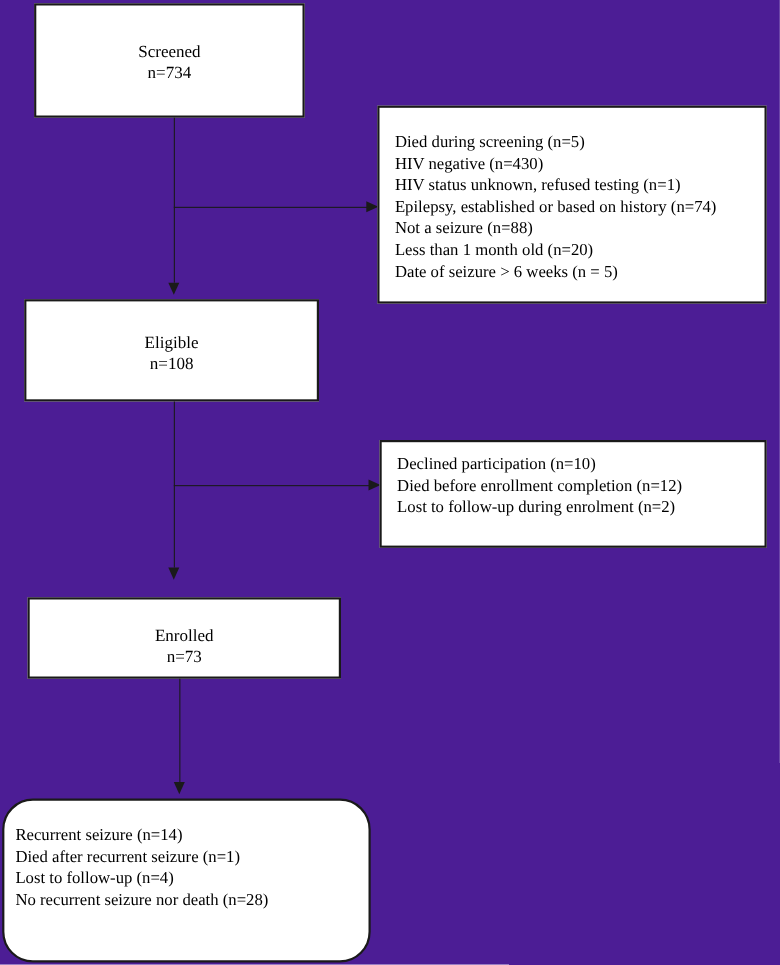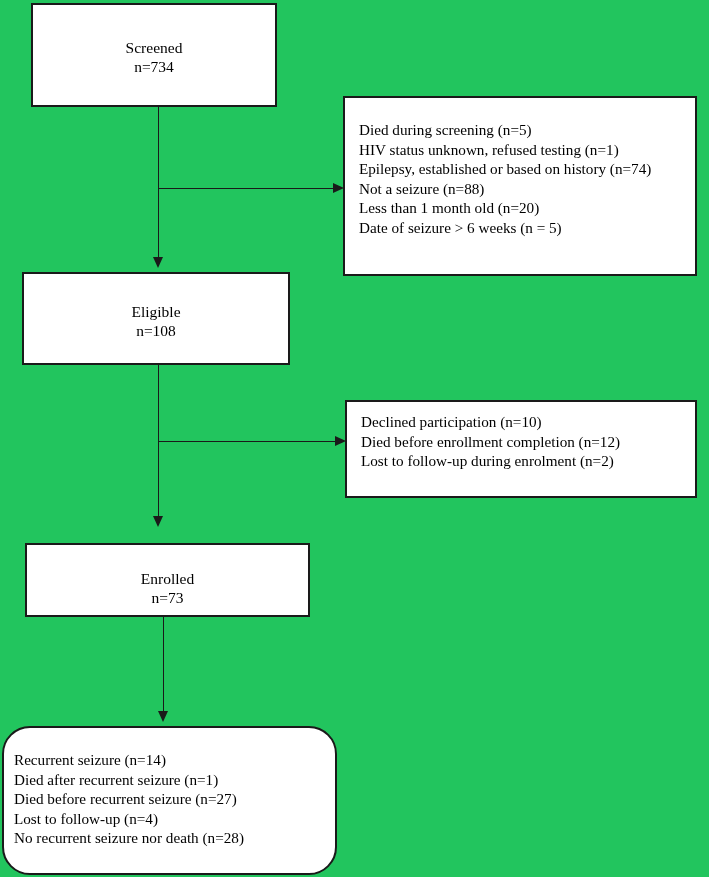--- a/index.html
+++ b/index.html
@@ -5,21 +5,21 @@
 <style>
   html, body {
     margin: 0;
     padding: 0;
     background: #ffffff;
   }
   #canvas {
     position: relative;
     width: 709px;
     height: 877px;
-    background: #22c55e;
+    background: #4c1d95;
     font-family: "Liberation Serif", "DejaVu Serif", serif;
     color: #000000;
     overflow: hidden;
   }
 
   
   .node {
     position: absolute;
     box-sizing: border-box;
     border: 2px solid #1a1a1a;
@@ -96,20 +96,21 @@
   </div>
 
   <div class="vline" style="left:158px; top:107px; height:150px;"></div>
   <div class="arrow-down" style="left:153px; top:257px;"></div>
 
   <div class="hline" style="left:158px; top:188px; width:176px;"></div>
   <div class="arrow-right" style="left:333px; top:182.5px;"></div>
 
   <div class="node listbox" style="left:343px; top:96px; width:354px; height:180px; padding:22px 0 0 14px;">
     <div class="line">Died during screening (n=5)</div>
+    <div class="line">HIV negative (n=430)</div>
     <div class="line">HIV status unknown, refused testing (n=1)</div>
     <div class="line">Epilepsy, established or based on history (n=74)</div>
     <div class="line">Not a seizure (n=88)</div>
     <div class="line">Less than 1 month old (n=20)</div>
     <div class="line">Date of seizure &gt; 6 weeks (n = 5)</div>
   </div>
 
   <div class="node stage" style="left:22px; top:272px; width:268px; height:93px; padding-top:28px;">
     <div class="stage-title">Eligible</div>
     <div class="stage-count">n=108</div>
@@ -131,18 +132,17 @@
     <div class="stage-title">Enrolled</div>
     <div class="stage-count">n=73</div>
   </div>
 
   <div class="vline" style="left:163px; top:617px; height:94px;"></div>
   <div class="arrow-down" style="left:158px; top:711px;"></div>
 
   <div class="node listbox" style="left:2px; top:726px; width:335px; height:149px; padding:22px 0 0 10px;border-radius:28px;">
     <div class="line">Recurrent seizure (n=14)</div>
     <div class="line">Died after recurrent seizure (n=1)</div>
-    <div class="line">Died before recurrent seizure (n=27)</div>
     <div class="line">Lost to follow-up (n=4)</div>
     <div class="line">No recurrent seizure nor death (n=28)</div>
   </div>
 
 </div>
 
 </body></html>

